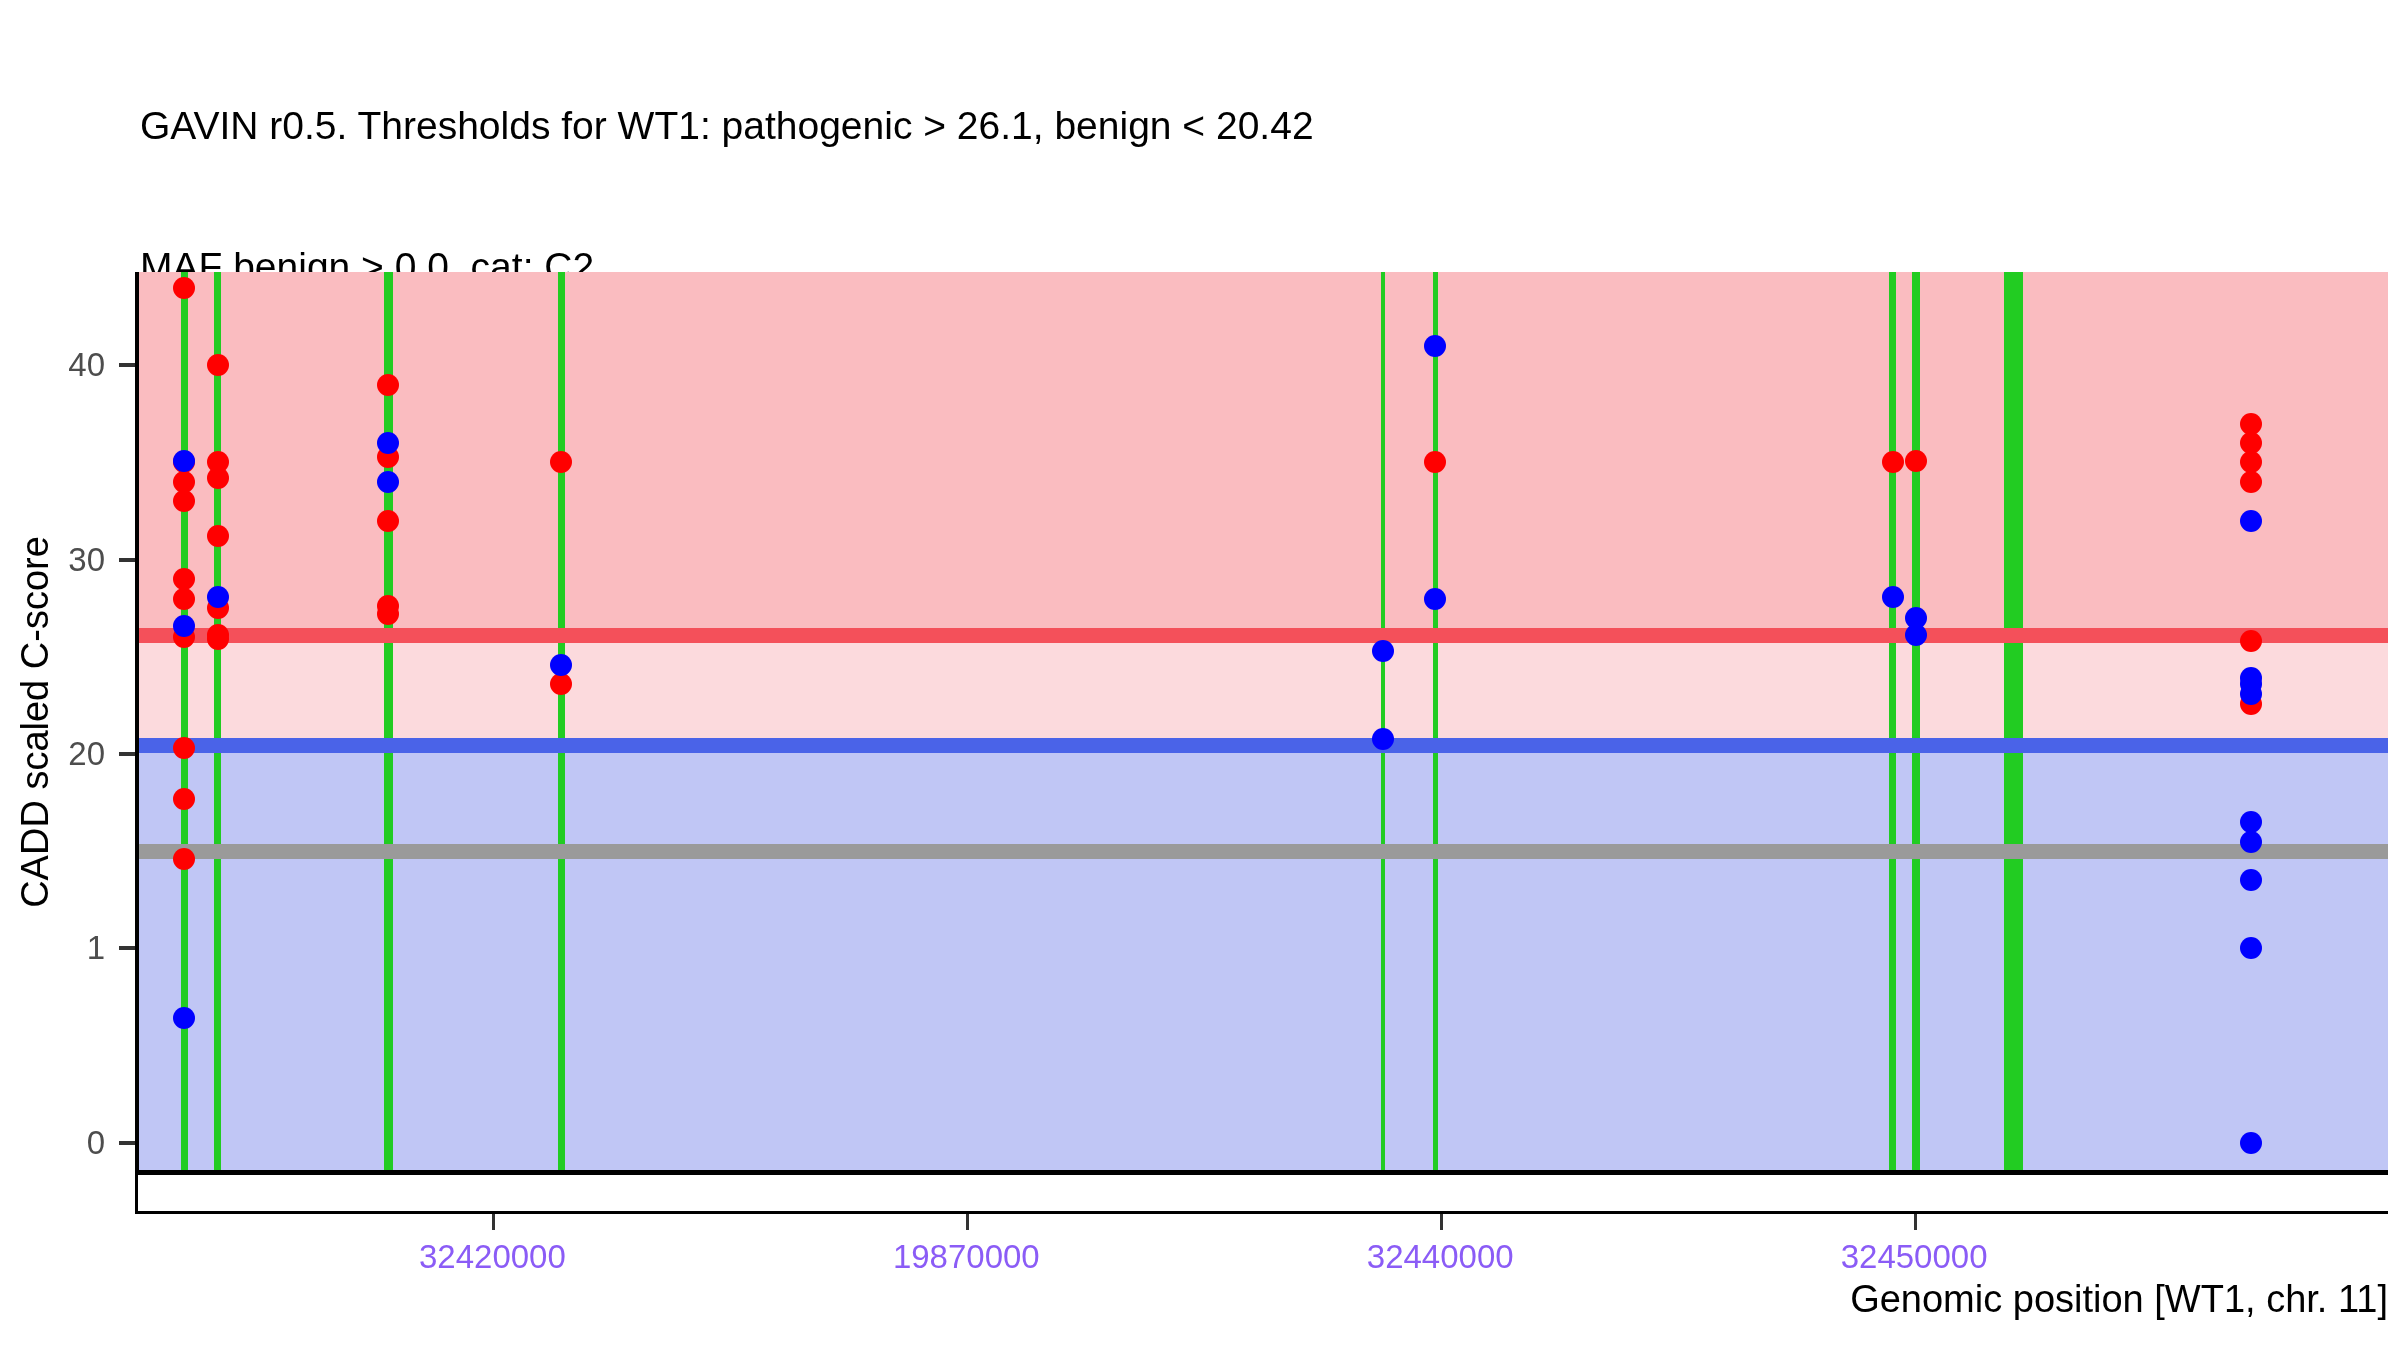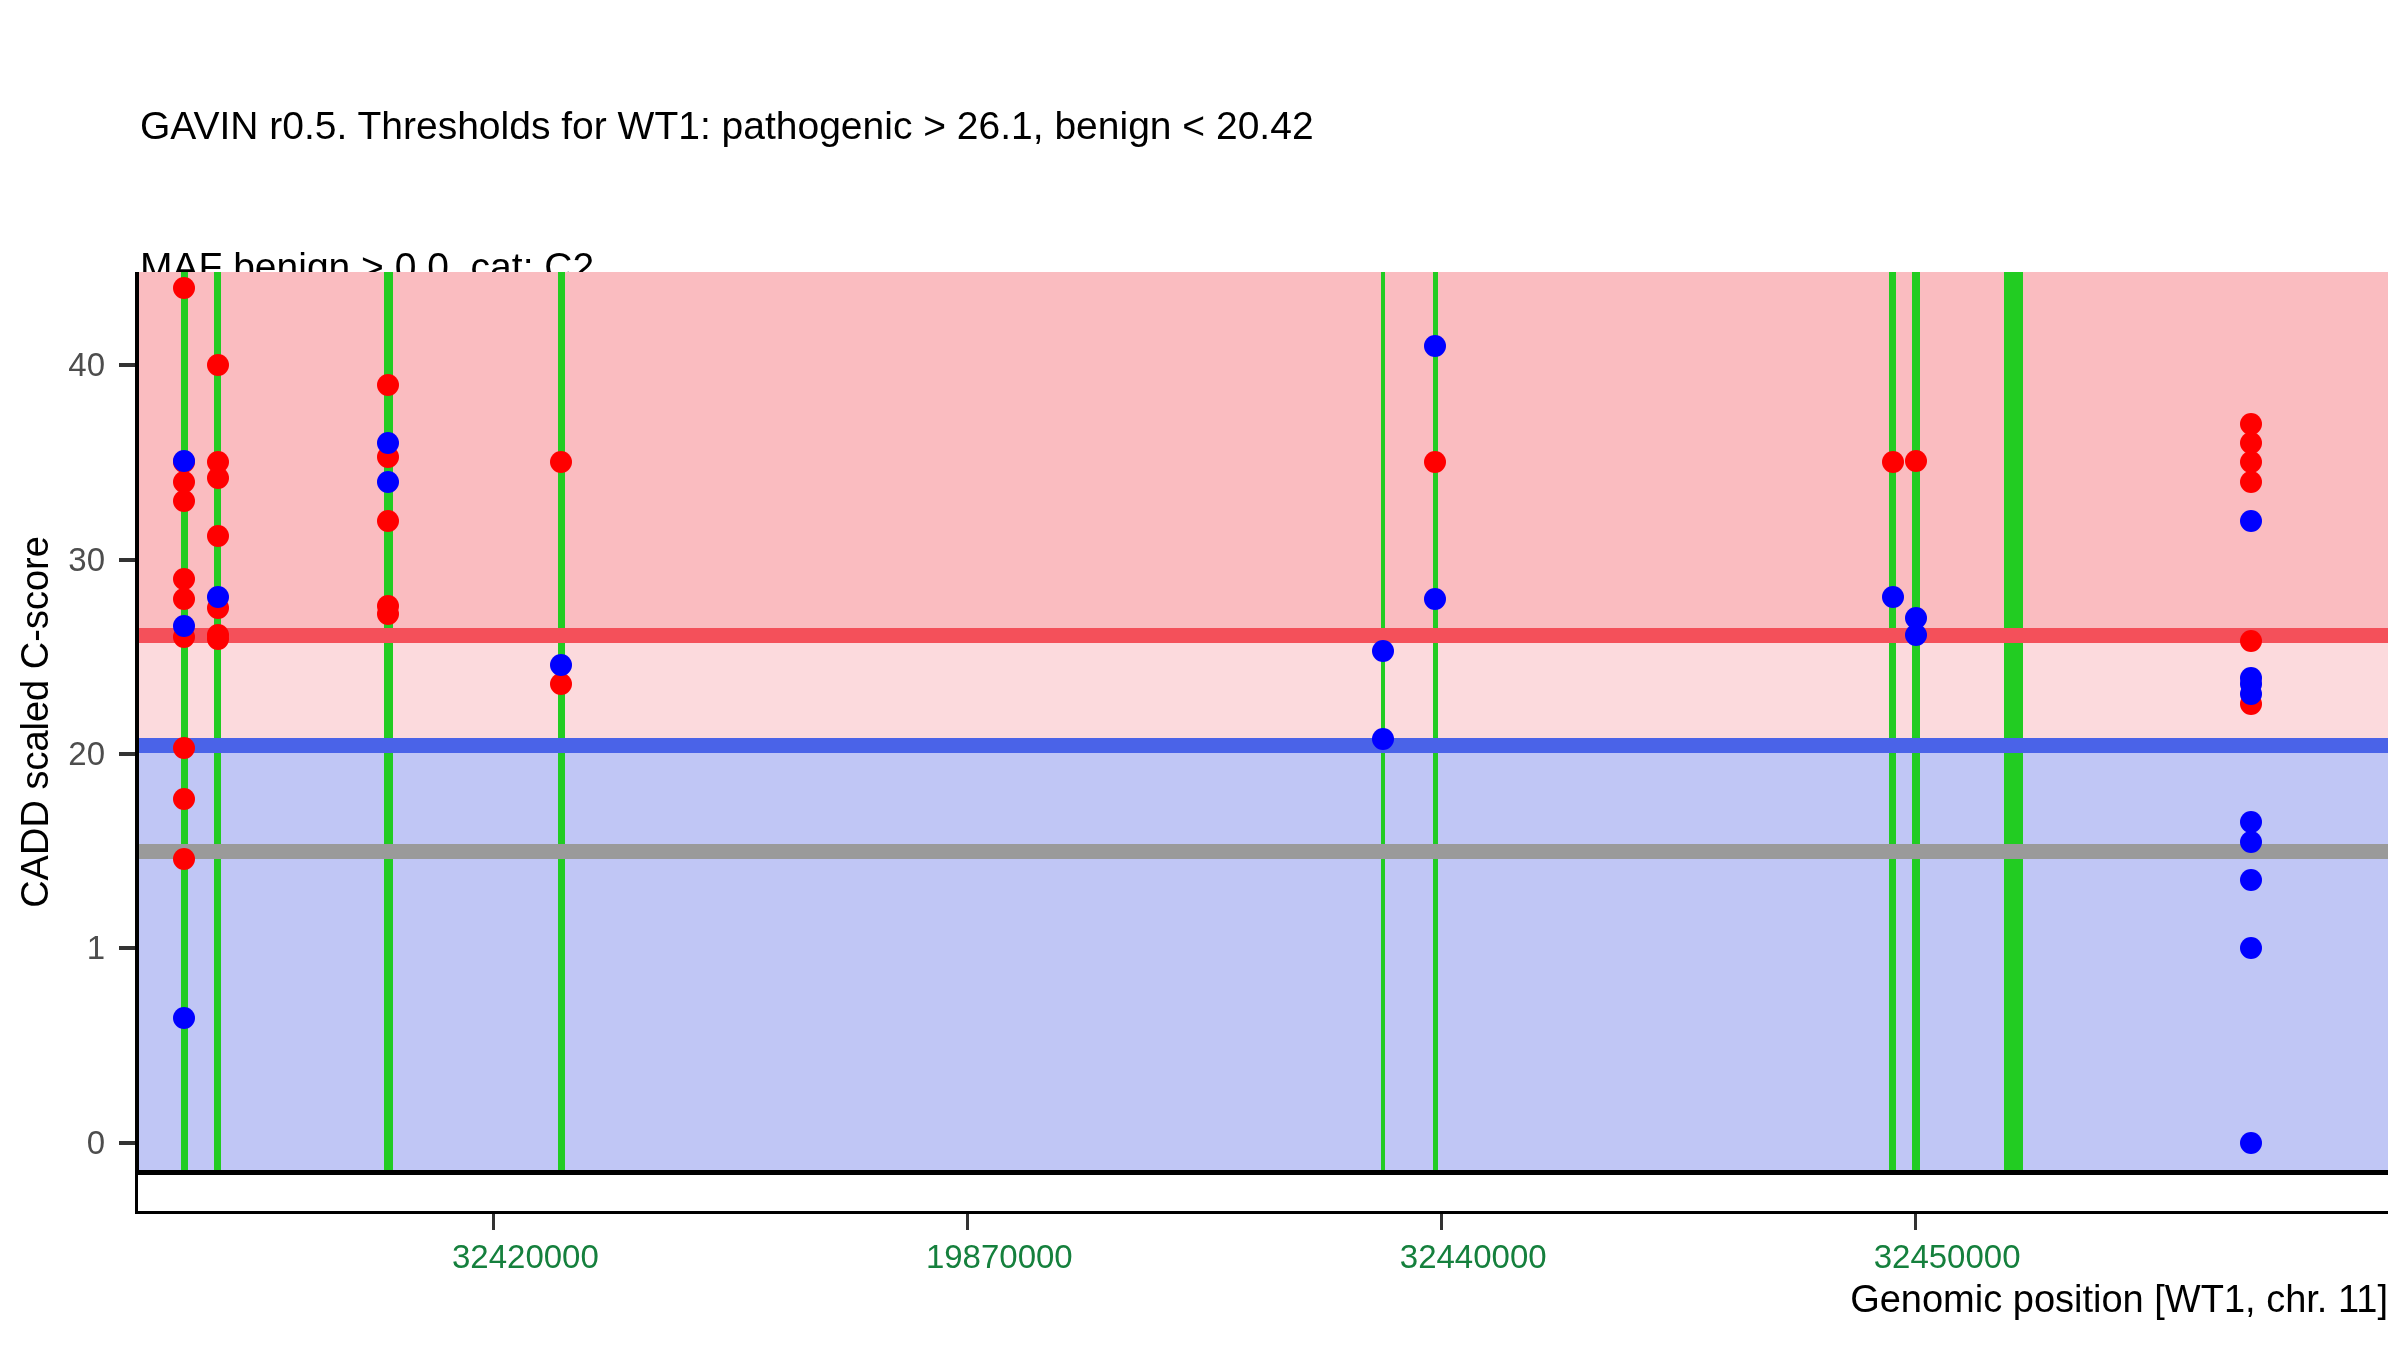--- a/index.html
+++ b/index.html
@@ -15,21 +15,21 @@
   .vline{position:absolute;top:0;bottom:0;}
   .pt{position:absolute;border-radius:50%;}
 
   
   #axis-y-line{position:absolute;left:135px;top:272px;width:4px;height:900px;background:#000;}
   #axis-x-line{position:absolute;left:135px;top:1170px;width:2253px;height:5px;background:#000;}
   #frame-bottom{position:absolute;left:135px;top:1170px;width:2253px;height:44px;border-left:3px solid #000;border-right:0;border-bottom:3px solid #000;box-sizing:border-box;}
 
   .ytick-lab{position:absolute;right:0;font-size:33px;color:#4d4d4d;text-align:right;transform:translateY(-50%);}
   .ytick-mark{position:absolute;width:16px;height:4px;background:#333;transform:translateY(-50%);}
-  .xtick-lab{position:absolute;top:1238px;font-size:33px;color:#15803d;transform:translateX(-50%);white-space:nowrap;margin-left:33px;}
+  .xtick-lab{position:absolute;top:1238px;font-size:33px;color:#8b5cf6;transform:translateX(-50%);white-space:nowrap;}
   .xtick-mark{position:absolute;top:1214px;width:3px;height:16px;background:#333;}
 
   #ylab{position:absolute;left:-8px;top:0;width:900px;transform:rotate(-90deg);transform-origin:left top;font-size:38px;color:#000;text-align:center;}
   #ylab-wrap{position:absolute;left:22px;top:1172px;width:0;height:0;}
   #xlab{position:absolute;left:137px;top:1278px;width:2251px;text-align:right;font-size:38px;color:#000;}
 </style>
 </head>
 <body>
 
 <div id="root">

